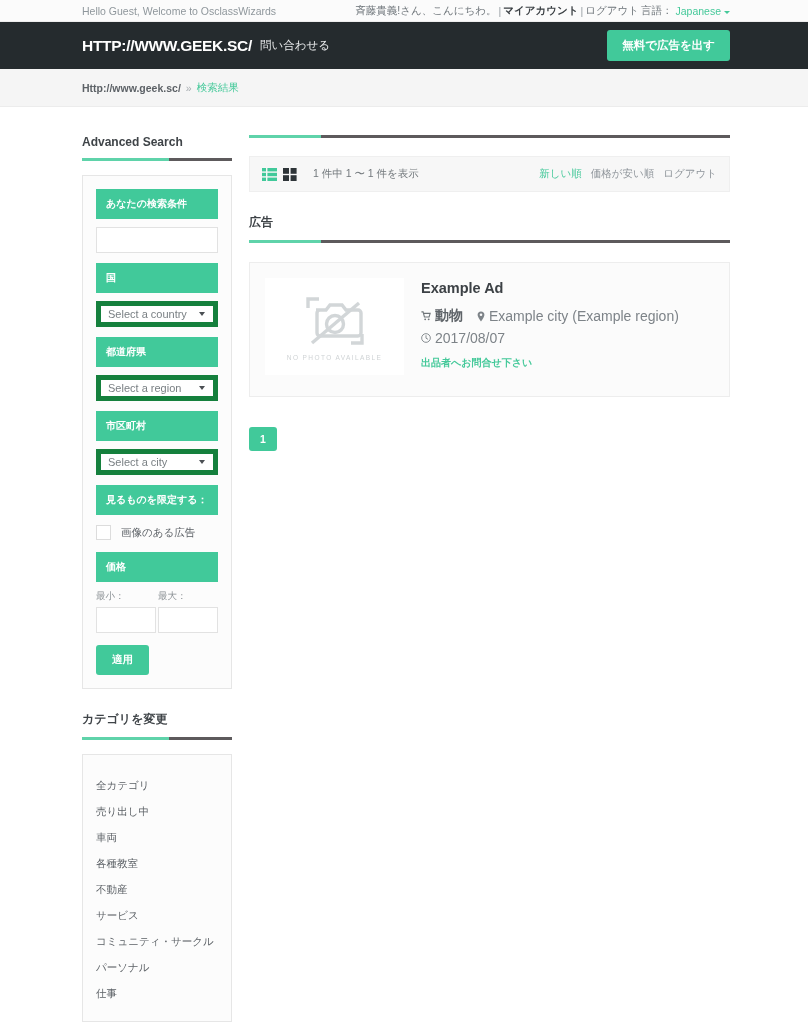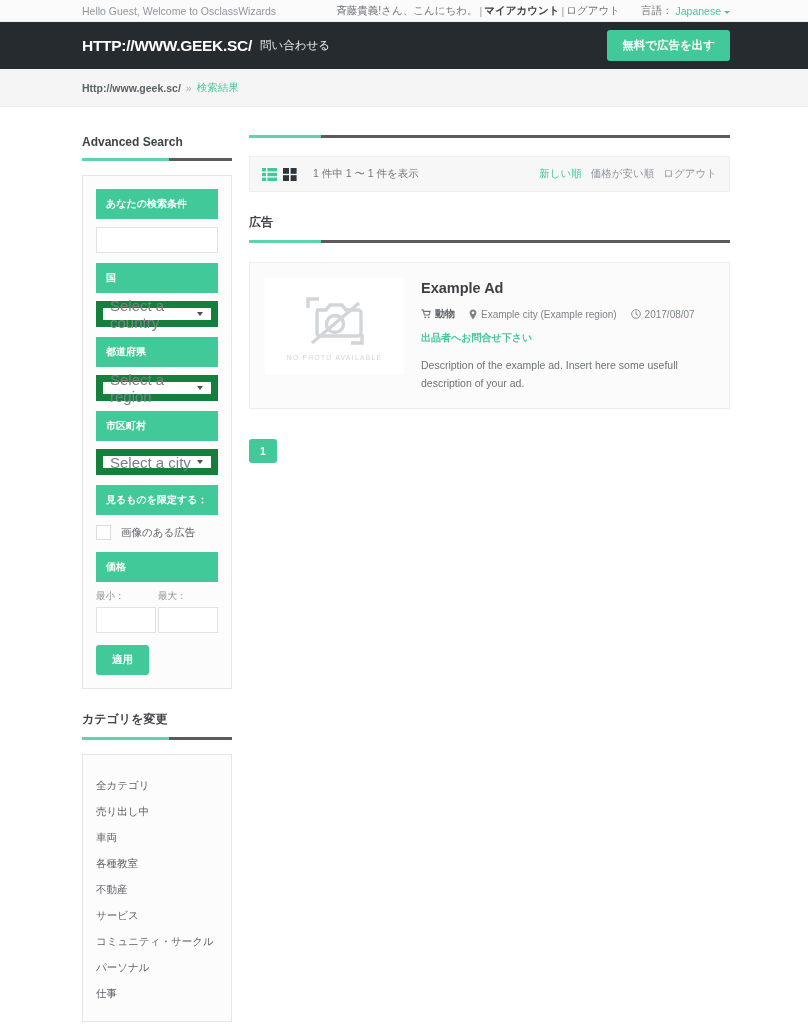--- a/index.html
+++ b/index.html
@@ -29,21 +29,21 @@
     margin-left: auto;
     display: flex;
     align-items: center;
     white-space: nowrap;
     color: #6d7479;
     font-size: 10.5px;
   }
   .topbar-right .sep { margin: 0 2px; color: #9aa1a6; }
   .topbar-right .strong { font-weight: bold; color: #3b4044; }
   .topbar-right a { color: #6d7479; text-decoration: none; }
-  .topbar-right .lang-label { margin-left: 21px; color: #6d7479; }
+  .topbar-right .lang-label { margin-left: 2px; color: #6d7479; }
   .topbar-right .lang-val { color: #45c99a; margin-left: 3px; }
   .caret-dn {
     display: inline-block;
     width: 0; height: 0;
     margin-left: 3px;
     border-left: 3px solid transparent;
     border-right: 3px solid transparent;
     border-top: 3.5px solid #45c99a;
     vertical-align: 1px;
   }
@@ -154,24 +154,24 @@
     background: #ffffff;
     margin-bottom: 10px;
     font-size: 10.5px;
     padding: 0 7px;
     color: #555a5e;
     font-family: inherit;
   }
   .select-box {
     width: 100%;
     height: 26px;
-    border: 7px solid #15803d;
+    border: 5px solid #15803d;
     background: #ffffff;
     margin-bottom: 10px;
-    font-size: 15px;
+    font-size: 11px;
     padding: 0 20px 0 7px;
     color: #7a8084;
     display: flex;
     align-items: center;
     position: relative;
     cursor: pointer;
   }
   .select-box .cv {
     position: absolute;
     right: 8px; top: 50%;
@@ -318,21 +318,21 @@
     font-weight: bold;
     color: #3c4145;
     text-decoration: none;
     display: block;
     margin-bottom: 11px;
   }
   .ad-meta {
     display: flex;
     align-items: center;
     gap: 5px;
-    font-size: 10px;
+    font-size: 14px;
     color: #7d8388;
     margin-bottom: 10px;
     flex-wrap: wrap;
   }
   .ad-meta .mi { display: inline-flex; align-items: center; gap: 4px; margin-right: 9px; }
   .ad-meta .cat-name { font-weight: bold; color: #5e6368; }
   .contact-link {
     display: block;
     font-size: 10px;
     font-weight: bold;
@@ -521,21 +521,20 @@
           </span>
           <span class="mi">
             <svg width="10" height="10" viewBox="0 0 12 12">
               <circle cx="6" cy="6" r="5.2" fill="none" stroke="#7d8388" stroke-width="1.1"></circle>
               <path d="M6 3.2 V6.2 L8.1 7.4" fill="none" stroke="#7d8388" stroke-width="1.1" stroke-linecap="round"></path>
             </svg>
             <span>2017/08/07</span>
           </span>
         </div>
         <a href="#" class="contact-link">出品者へお問合せ下さい</a>
-        <div class="ad-desc">Description of the example ad. Insert here some usefull description of your ad.</div>
       </div>
     </div>
 
     <div class="pager">
       <a href="#">1</a>
     </div>
 
     <div class="tail-space"></div>
   </main>
 </div>

